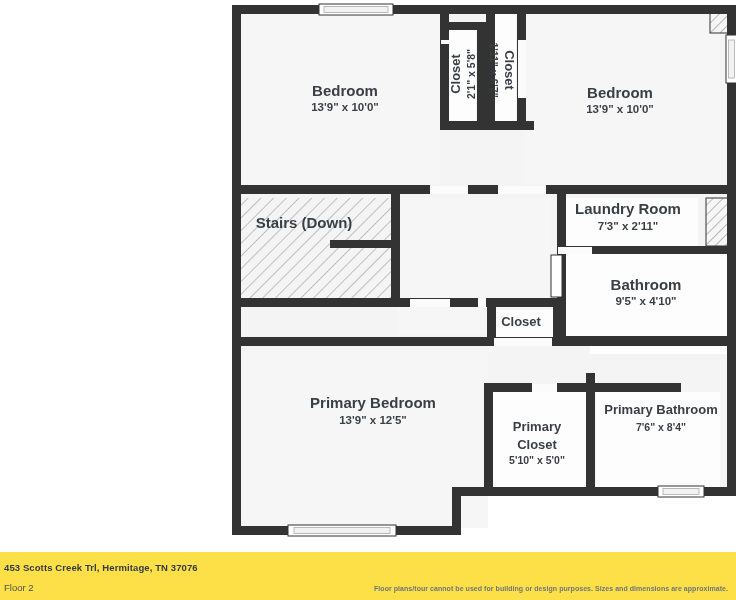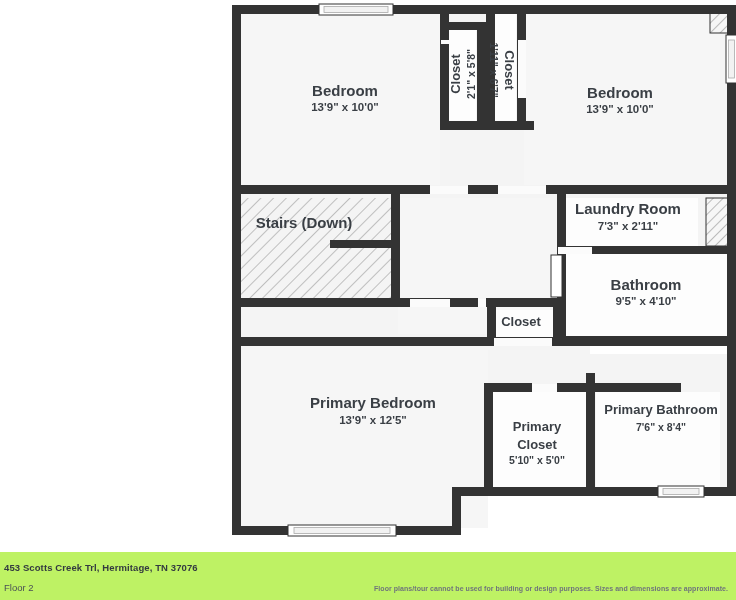--- a/index.html
+++ b/index.html
@@ -47,21 +47,21 @@
   }
   .room-dim-sm {
     font-size: 10.5px;
   }
   footer#plan-footer {
     position: absolute;
     left: 0;
     top: 552px;
     width: 736px;
     height: 48px;
-    background: #bef264;
+    background: #fde047;
   }
   .addr-line {
     position: absolute;
     left: 4px;
     top: 10px;
     font-size: 9.5px;
     font-weight: 700;
     color: #333a40;
     letter-spacing: 0.1px;
   }

